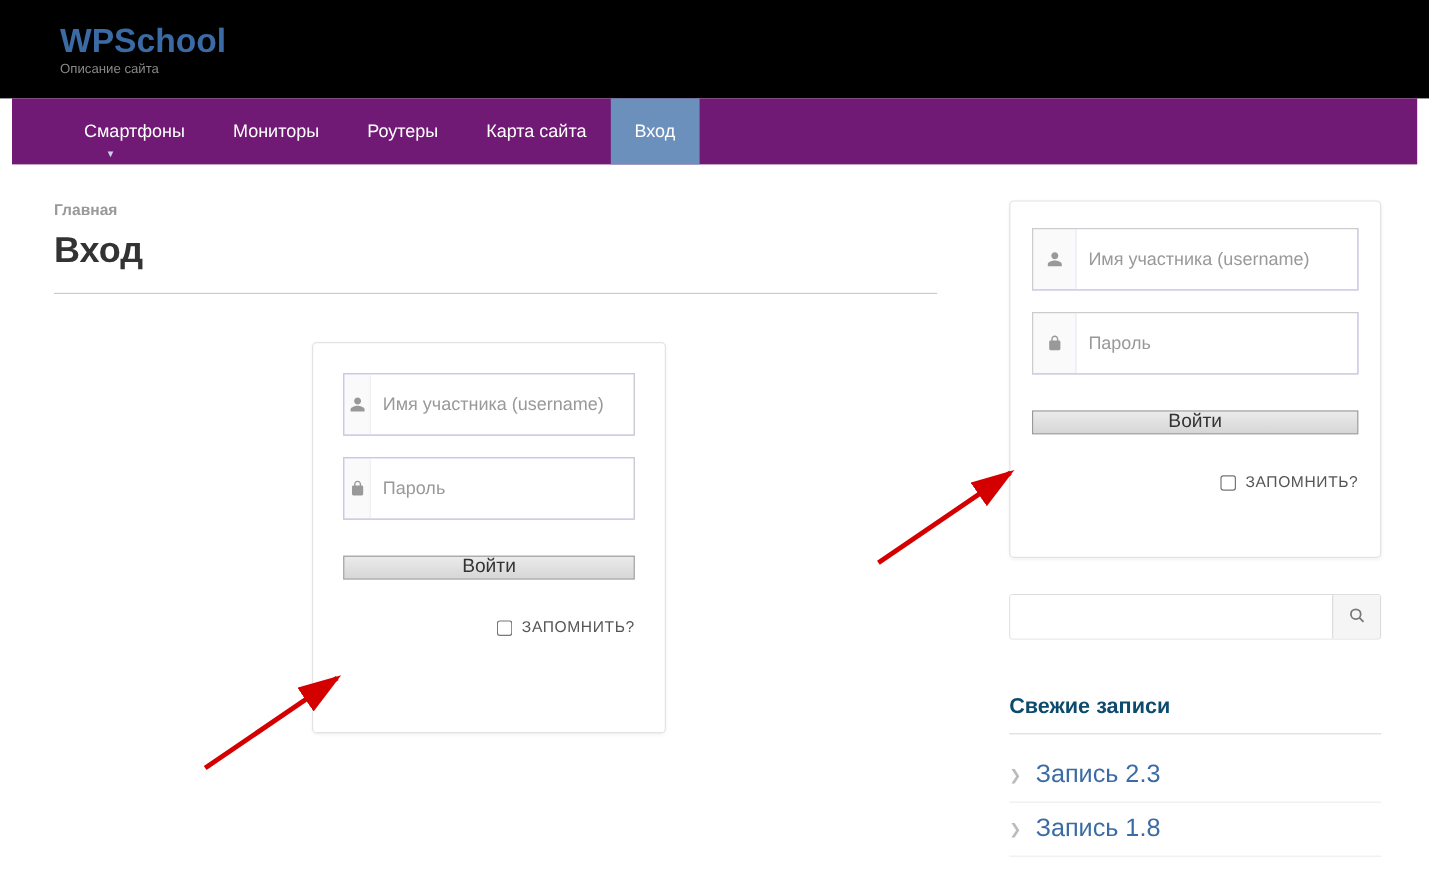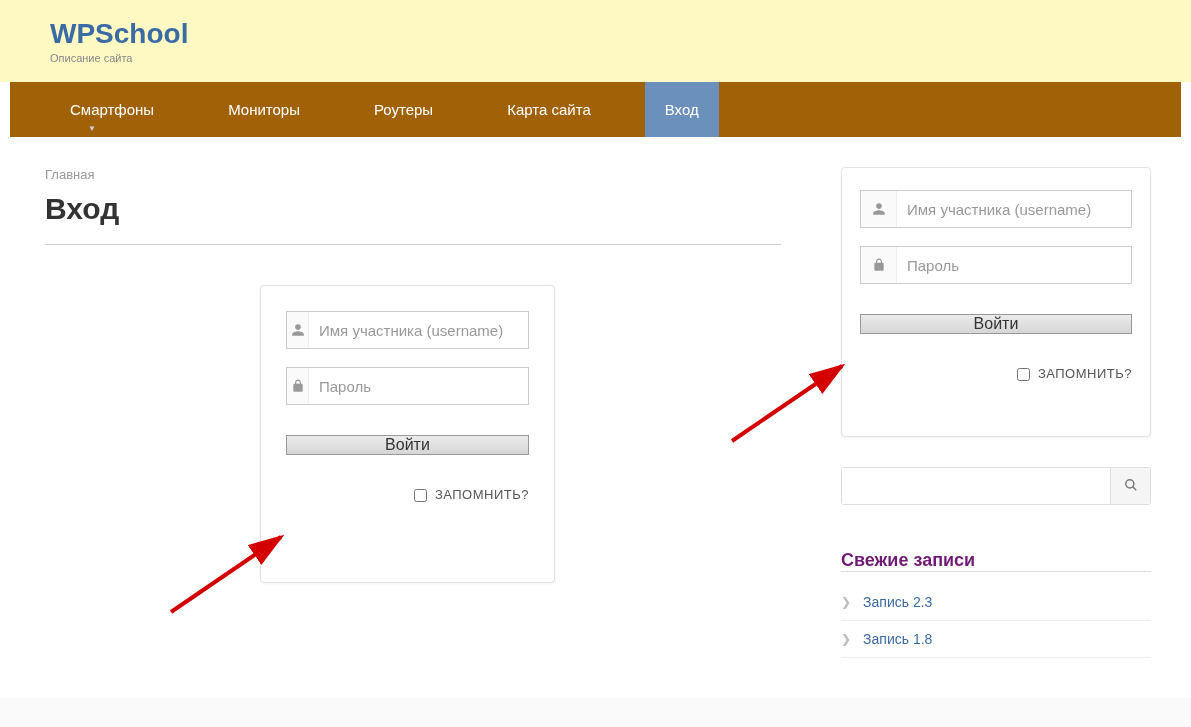--- a/index.html
+++ b/index.html
@@ -8,38 +8,37 @@
       background: #fafafa;
       color: #333;
     }
     .page-wrap {
       width: 1191px;
       margin: 0 auto;
       background: #fff;
     }
     .header {
       padding: 18px 50px 18px 50px;
-      background: #fef9c3;
+      background: #000000;
     }
     .site-title {
       font-size: 28px;
       font-weight: bold;
       color: #3b6ba5;
       margin-bottom: 2px;
     }
     .site-tagline {
       font-size: 11px;
       color: #888;
     }
     .nav-bar {
-      background: #a16207;
+      background: #701a75;
       margin: 0 10px;
       display: flex;
       height: 55px;
-      gap: 34px;
     }
     .nav-item {
       color: #fff;
       padding: 0 20px;
       display: flex;
       align-items: center;
       font-size: 15px;
       cursor: pointer;
       position: relative;
     }
@@ -61,20 +60,21 @@
       gap: 60px;
     }
     .main-col {
       flex: 1;
       padding-left: 35px;
     }
     .breadcrumb {
       font-size: 13px;
       color: #999;
       margin-bottom: 10px;
+      font-weight: bold;
     }
     .page-title {
       font-size: 30px;
       font-weight: bold;
       color: #333;
       margin-bottom: 18px;
     }
     .title-rule {
       border: none;
       border-top: 1px solid #ccc;
@@ -87,21 +87,21 @@
       border-radius: 4px;
       padding: 25px 25px 80px 25px;
       background: #fff;
       box-shadow: 0 1px 3px rgba(0,0,0,0.05);
       position: relative;
     }
     .field-wrap {
       display: flex;
       align-items: center;
       border: 1px solid #ccc;
-      height: 38px;
+      height: 52px;
       margin-bottom: 18px;
       background: #c4b5fd;
     }
     .field-icon {
       width: 36px;
       display: flex;
       align-items: center;
       justify-content: center;
       color: #999;
       border-right: 1px solid #eee;
@@ -168,34 +168,35 @@
       background: #f5f5f5;
       cursor: pointer;
       color: #777;
       display: flex;
       align-items: center;
       justify-content: center;
     }
     .widget-title {
       font-size: 18px;
       font-weight: bold;
-      color: #701a75;
+      color: #0c4a6e;
+      padding-bottom: 12px;
       border-bottom: 1px solid #ddd;
       margin-bottom: 12px;
     }
     .post-list { list-style: none; }
     .post-item {
       padding: 10px 0;
       border-bottom: 1px solid #eee;
       display: flex;
       align-items: center;
       gap: 12px;
     }
     .post-arrow { color: #bbb; font-size: 12px; }
-    .post-link { color: #3b6ba5; font-size: 14px; text-decoration: none; }
+    .post-link { color: #3b6ba5; font-size: 21px; text-decoration: none; }
     .arrow-annot {
       position: absolute;
       width: 130px;
       height: 90px;
       pointer-events: none;
     }
     .arrow-annot svg { width: 100%; height: 100%; overflow: visible; }
   </style>
 </head>
 <body>

